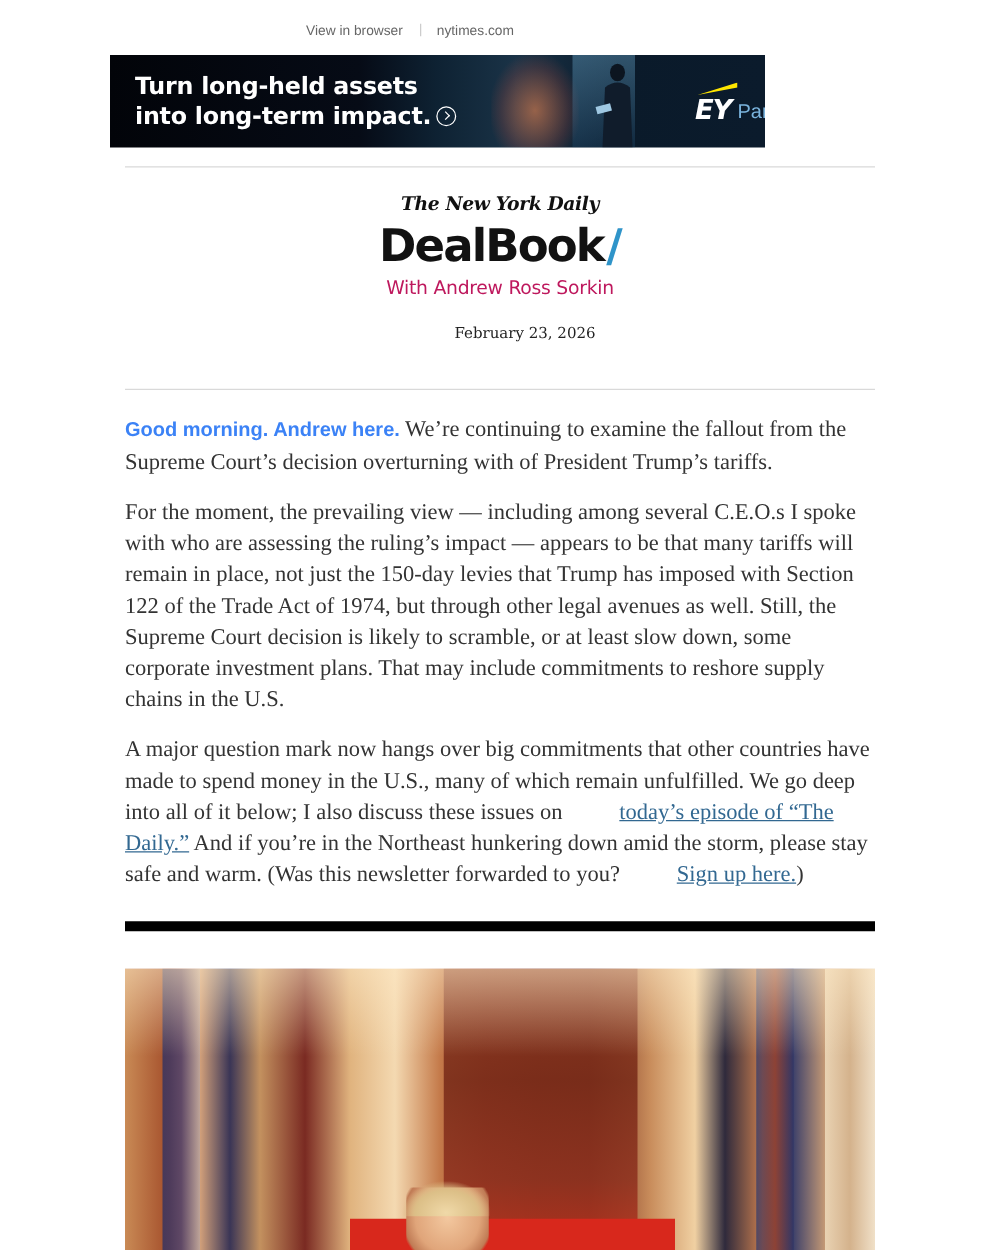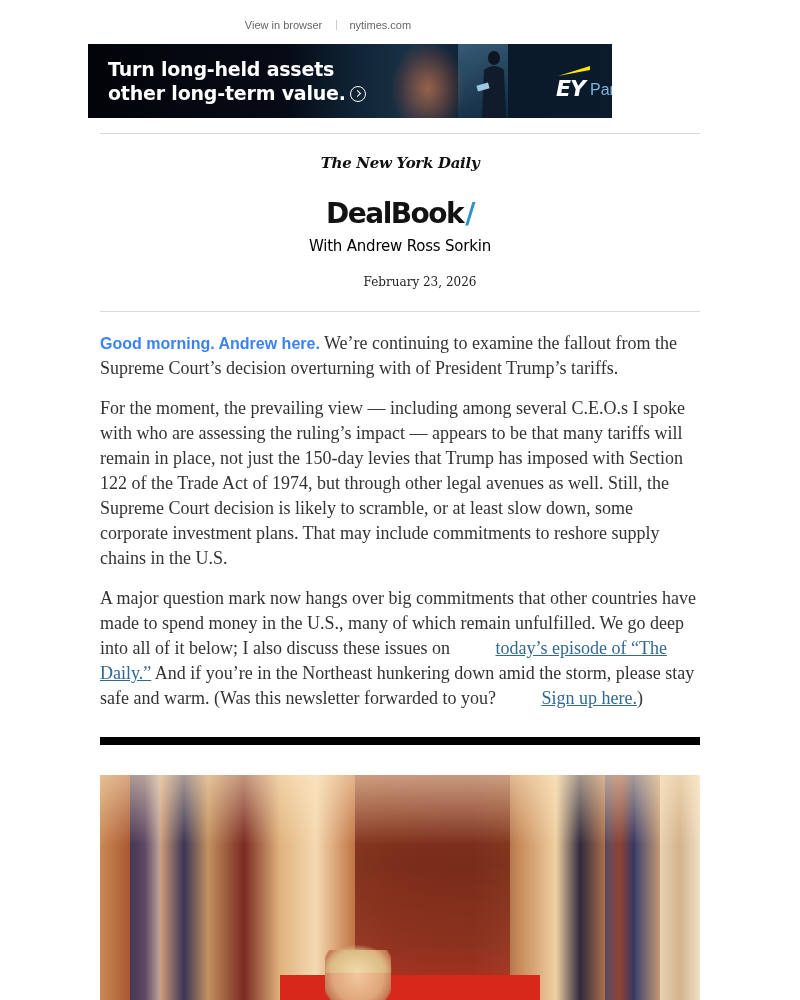--- a/index.html
+++ b/index.html
@@ -38,24 +38,24 @@
     font-weight: bold; font-size: 22px; color: #ffffff; letter-spacing: -1px; font-style: italic; }
   .ad-logo-bar { position: absolute; left: 2px; top: 0; width: 32px; height: 10px; }
   .ad-logo-name { position: absolute; left: 34px; top: 15px; font-family: "Liberation Sans", sans-serif;
     font-size: 16px; color: #7ab3dc; }
 
   .rule-thin { position: absolute; left: 100px; width: 600px; height: 1px; background: #d9d9d9; }
 
   .masthead { position: absolute; top: 152px; left: 0; width: 800px; text-align: center; }
   .nyt-logo { font-family: "DejaVu Serif", serif; font-weight: bold; font-size: 15px; color: #111111;
     letter-spacing: -0.3px; font-style: italic; line-height: 22px; }
-  .dealbook { font-family: "DejaVu Sans", sans-serif; font-weight: bold; font-size: 28px; color: #121212;
-    letter-spacing: -1.5px; line-height: 44px; margin-top: 18px; }
+  .dealbook { font-family: "DejaVu Sans", sans-serif; font-weight: bold; font-size: 36px; color: #121212;
+    letter-spacing: -1.5px; line-height: 44px; margin-top: 2px; }
   .dealbook .slash { color: #2f94c9; font-weight: bold; margin-left: 2px; }
-  .byline { font-family: "DejaVu Sans", sans-serif; font-size: 15px; color: #000000; line-height: 20px; margin-top: 0; font-weight: normal; letter-spacing: -0.2px; }
+  .byline { font-family: "DejaVu Sans", sans-serif; font-size: 15px; color: #be185d; line-height: 20px; margin-top: 0; font-weight: normal; letter-spacing: -0.2px; }
   .date { font-family: "DejaVu Serif", serif; font-size: 12px; color: #222222; margin-top: 18px; line-height: 16px; padding-left: 40px; }
 
   .body-copy { position: absolute; top: 331px; left: 100px; width: 600px;
     font-family: "Liberation Serif", serif; font-size: 18px; line-height: 25px; color: #333333; }
   .body-copy p { margin-bottom: 15px; }
   .lead { font-family: "Liberation Sans", sans-serif; font-weight: bold; color: #3b82f6; font-size: 16px; }
   .body-copy a { color: #326891; text-decoration: underline; margin-left: 41px; }
 
   .rule-thick { position: absolute; top: 737px; left: 100px; width: 600px; height: 8px; background: #000000; }
 
@@ -89,21 +89,21 @@
 <div class="ad">
   <div class="ad-glow1"></div>
   <div class="ad-glow2"></div>
   <svg class="ad-person" viewBox="0 0 40 70">
     <ellipse cx="21" cy="10" rx="6" ry="7" fill="#0c1520"></ellipse>
     <path d="M11 22 Q21 14 31 22 L33 70 L9 70 Z" fill="#101c2b"></path>
     <rect x="4" y="36" width="12" height="6" fill="#9fc8e2" transform="rotate(-15 10 39)"></rect>
   </svg>
   <div class="ad-headline">
     <div>Turn long-held assets</div>
-    <div><span>other long-term value.</span><span class="ad-arrow"></span></div>
+    <div><span>into long-term impact.</span><span class="ad-arrow"></span></div>
   </div>
   <div class="ad-logo">
     <svg class="ad-logo-bar" viewBox="0 0 32 10">
       <polygon points="0,10 32,0 32,4" fill="#ffe600"></polygon>
     </svg>
     <span class="ad-logo-ey">EY</span>
     <span class="ad-logo-name">Parthenon</span>
   </div>
 </div>
 

